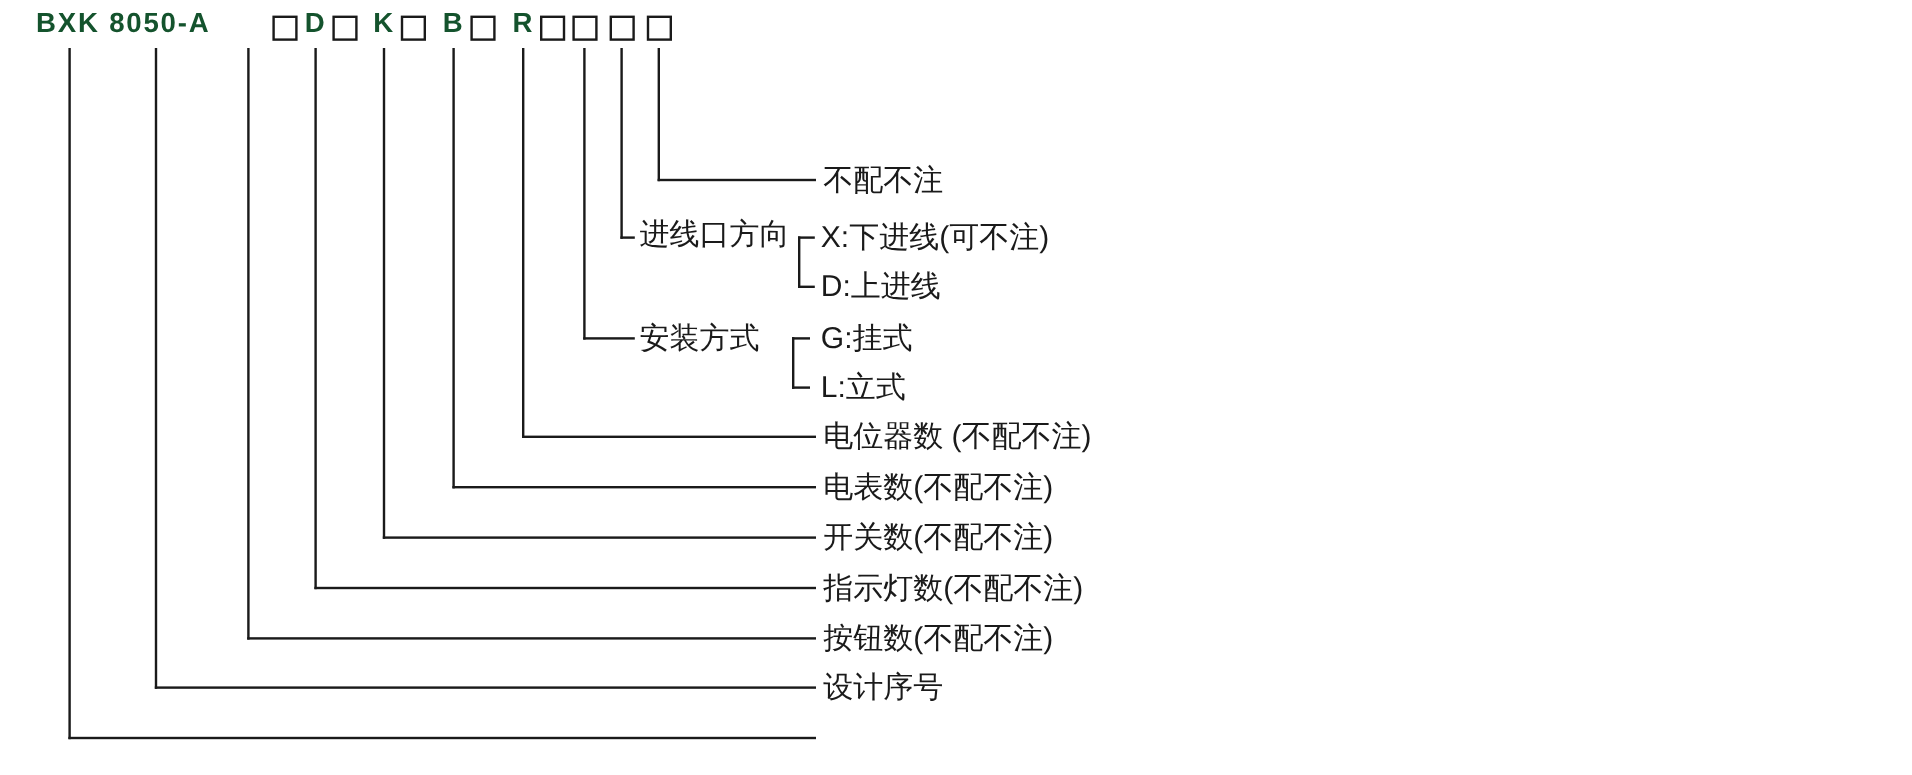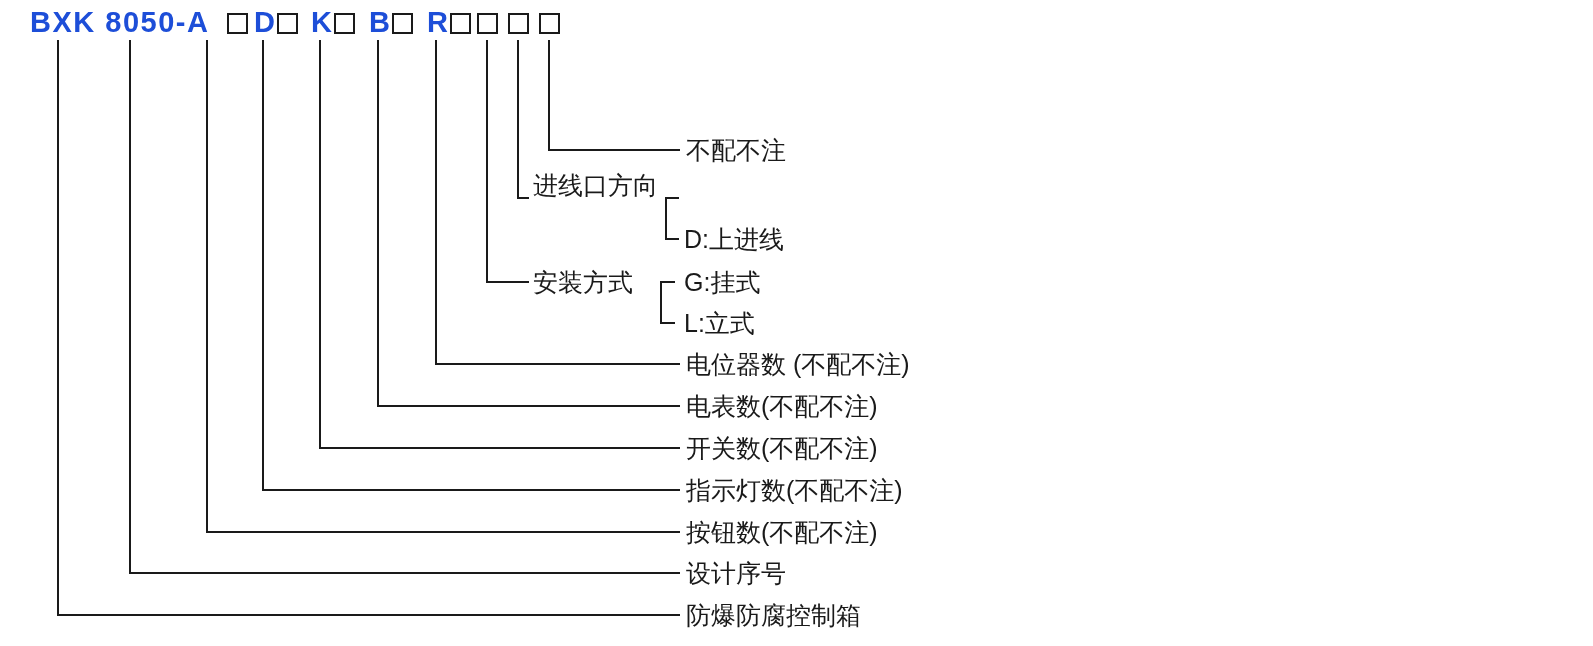--- a/index.html
+++ b/index.html
@@ -6,22 +6,22 @@
   .canvas{
     position:relative;
     width:1593px;height:646px;
     background:#ffffff;
     font-family:"Liberation Sans","DejaVu Sans",sans-serif;
     color:#1a1a1a;
     overflow:hidden;
   }
   .mtext{
     position:absolute;top:6px;
-    font-size:29px;font-weight:600;letter-spacing:1.5px;
-    white-space:pre;color:#1d4ed8;
+    font-size:23px;font-weight:600;letter-spacing:1.5px;
+    white-space:pre;color:#14532d;
   }
   .mbox{
     position:absolute;top:13px;
     width:17px;height:17px;
     border:2px solid #1a1a1a;
     background:#ffffff;
   }
   .vline{position:absolute;width:2px;background:#1a1a1a;}
   .hline{position:absolute;height:2px;background:#1a1a1a;}
   .lbl{
@@ -78,26 +78,26 @@
     <div class="hline" style="left:665px; top:197px; width:14px"></div>
     <div class="hline" style="left:665px; top:238px; width:14px"></div>
   </div>
   <div>
     <div class="vline" style="left:660px; top:281px; height:43px"></div>
     <div class="hline" style="left:660px; top:281px; width:15px"></div>
     <div class="hline" style="left:660px; top:322px; width:15px"></div>
   </div>
 
   <span class="lbl" style="left:686px; top:135px">不配不注</span>
-  <span class="lbl" style="left:533px; top:170px">进线口方向</span>
+  <span class="lbl" style="left:533px; top:180px">进线口方向</span>
+  <span class="lbl" style="left:684px; top:183px">X:下进线(可不注)</span>
   <span class="lbl" style="left:684px; top:224px">D:上进线</span>
   <span class="lbl" style="left:533px; top:267px">安装方式</span>
   <span class="lbl" style="left:684px; top:267px">G:挂式</span>
   <span class="lbl" style="left:684px; top:308px">L:立式</span>
   <span class="lbl" style="left:686px; top:349px">电位器数 (不配不注)</span>
   <span class="lbl" style="left:686px; top:433px">开关数(不配不注)</span>
   <span class="lbl" style="left:686px; top:391px">电表数(不配不注)</span>
   <span class="lbl" style="left:686px; top:517px">按钮数(不配不注)</span>
   <span class="lbl" style="left:686px; top:475px">指示灯数(不配不注)</span>
   <span class="lbl" style="left:686px; top:558px">设计序号</span>
-  <span class="lbl" style="left:686px; top:600px">防爆防腐控制箱</span>
 
 </div>
 
 </body></html>

